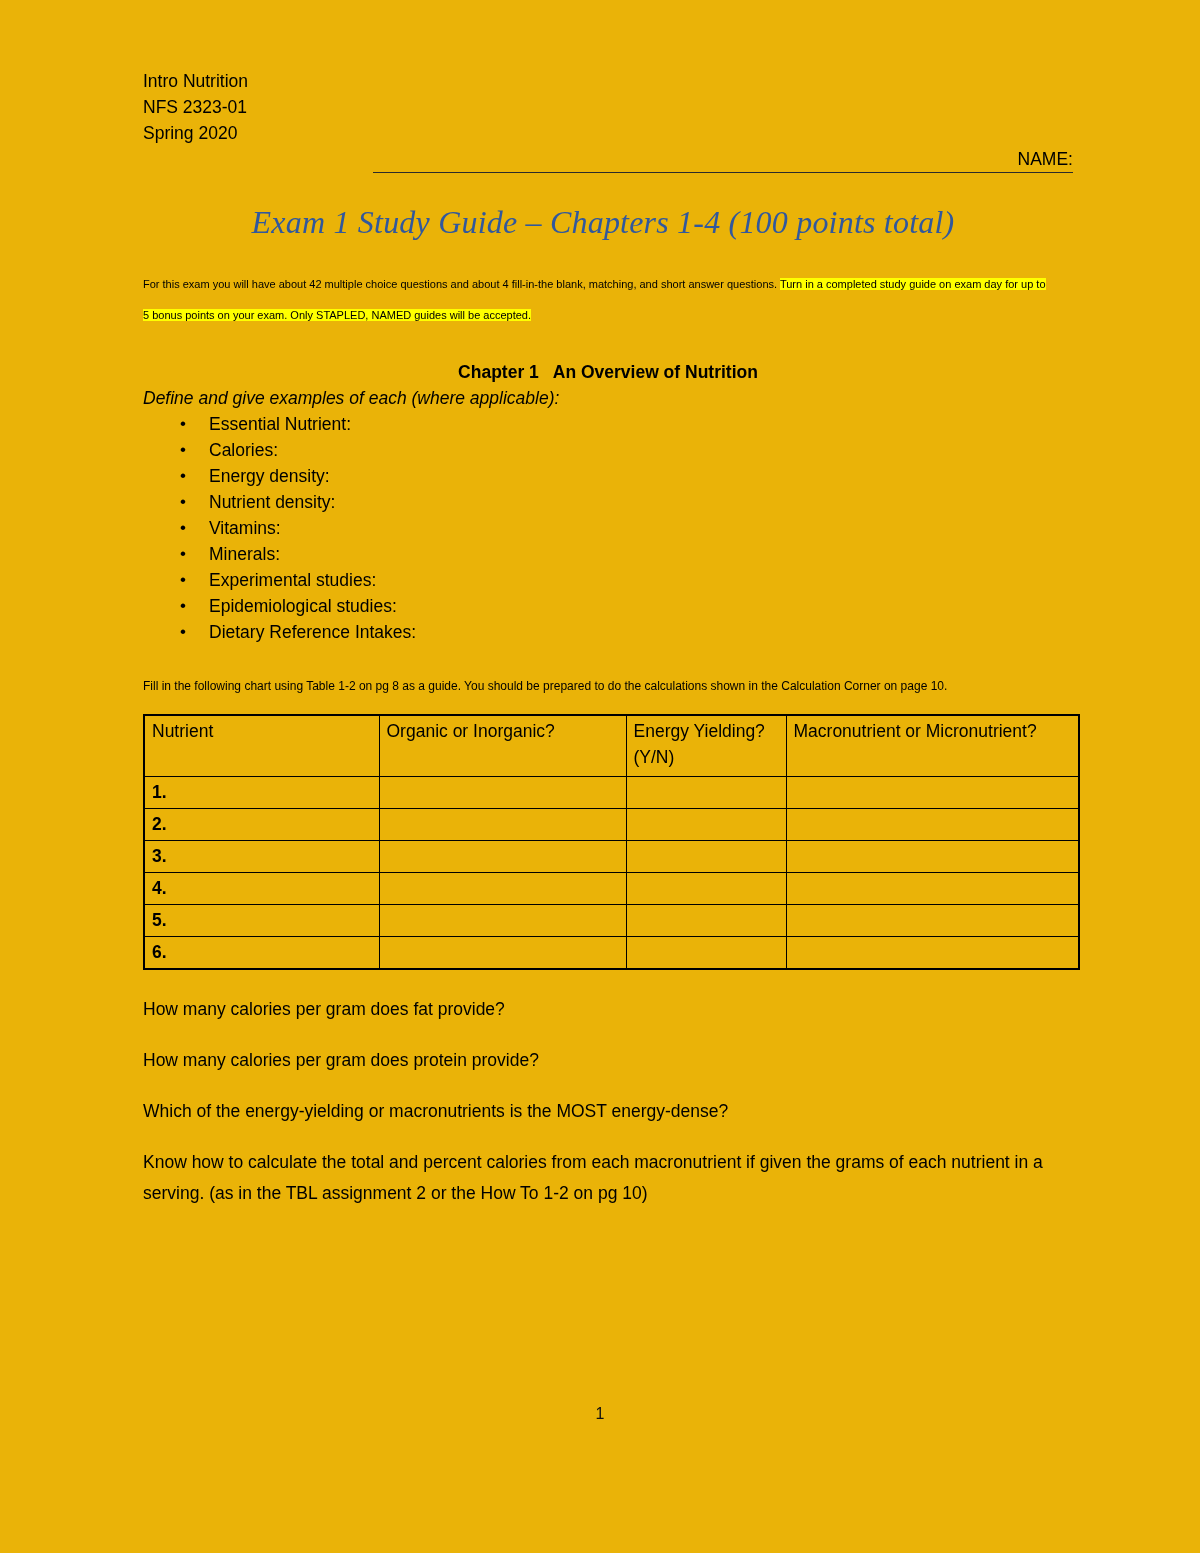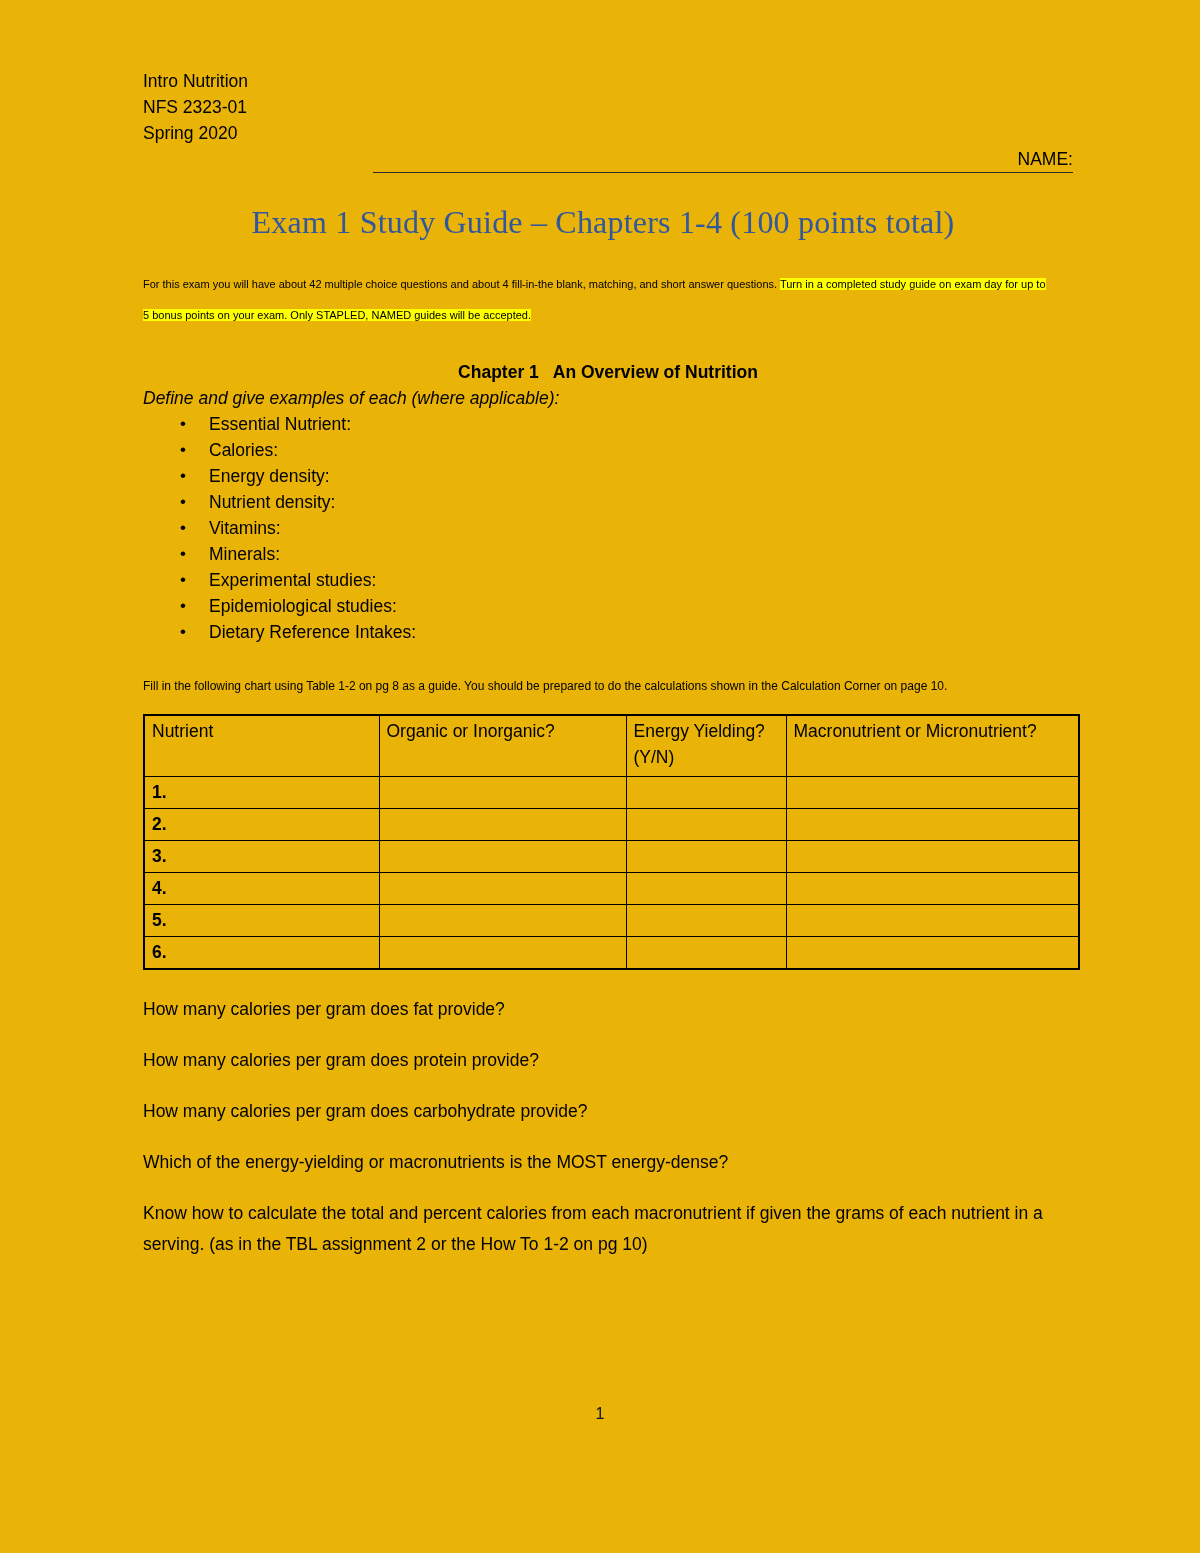--- a/index.html
+++ b/index.html
@@ -53,20 +53,21 @@
     border-bottom: 1.6px solid #2b2b2b;
     margin-left: 4px;
     margin-bottom: 5px;
   }
 
   
   .doc-title {
     margin-top: 24px;
     text-align: center;
     font-family: "Liberation Serif", serif;
+    font-style: italic;
     font-weight: 400;
     font-size: 32px;
     line-height: 40px;
     color: #31589d;
     letter-spacing: 0.2px;
     padding-right: 10px;
   }
 
   
   .intro {
@@ -262,21 +263,20 @@
           <td></td>
           <td></td>
           <td></td>
         </tr>
       </tbody>
     </table>
 
     <div class="qwrap">
       <p class="q">How many calories per gram does fat provide?</p>
       <p class="q">How many calories per gram does protein provide?</p>
-      <p class="q">How many calories per gram does carbohydrate provide?</p>
       <p class="q">Which of the energy-yielding or macronutrients is the MOST energy-dense?</p>
       <p class="q last">Know how to calculate the total and percent calories from each macronutrient if given the grams of each nutrient in a serving. (as in the TBL assignment 2 or the How To 1-2 on pg 10)</p>
     </div>
 
   </div>
 
   <div class="page-num">1</div>
 </div>
 
 </body></html>

